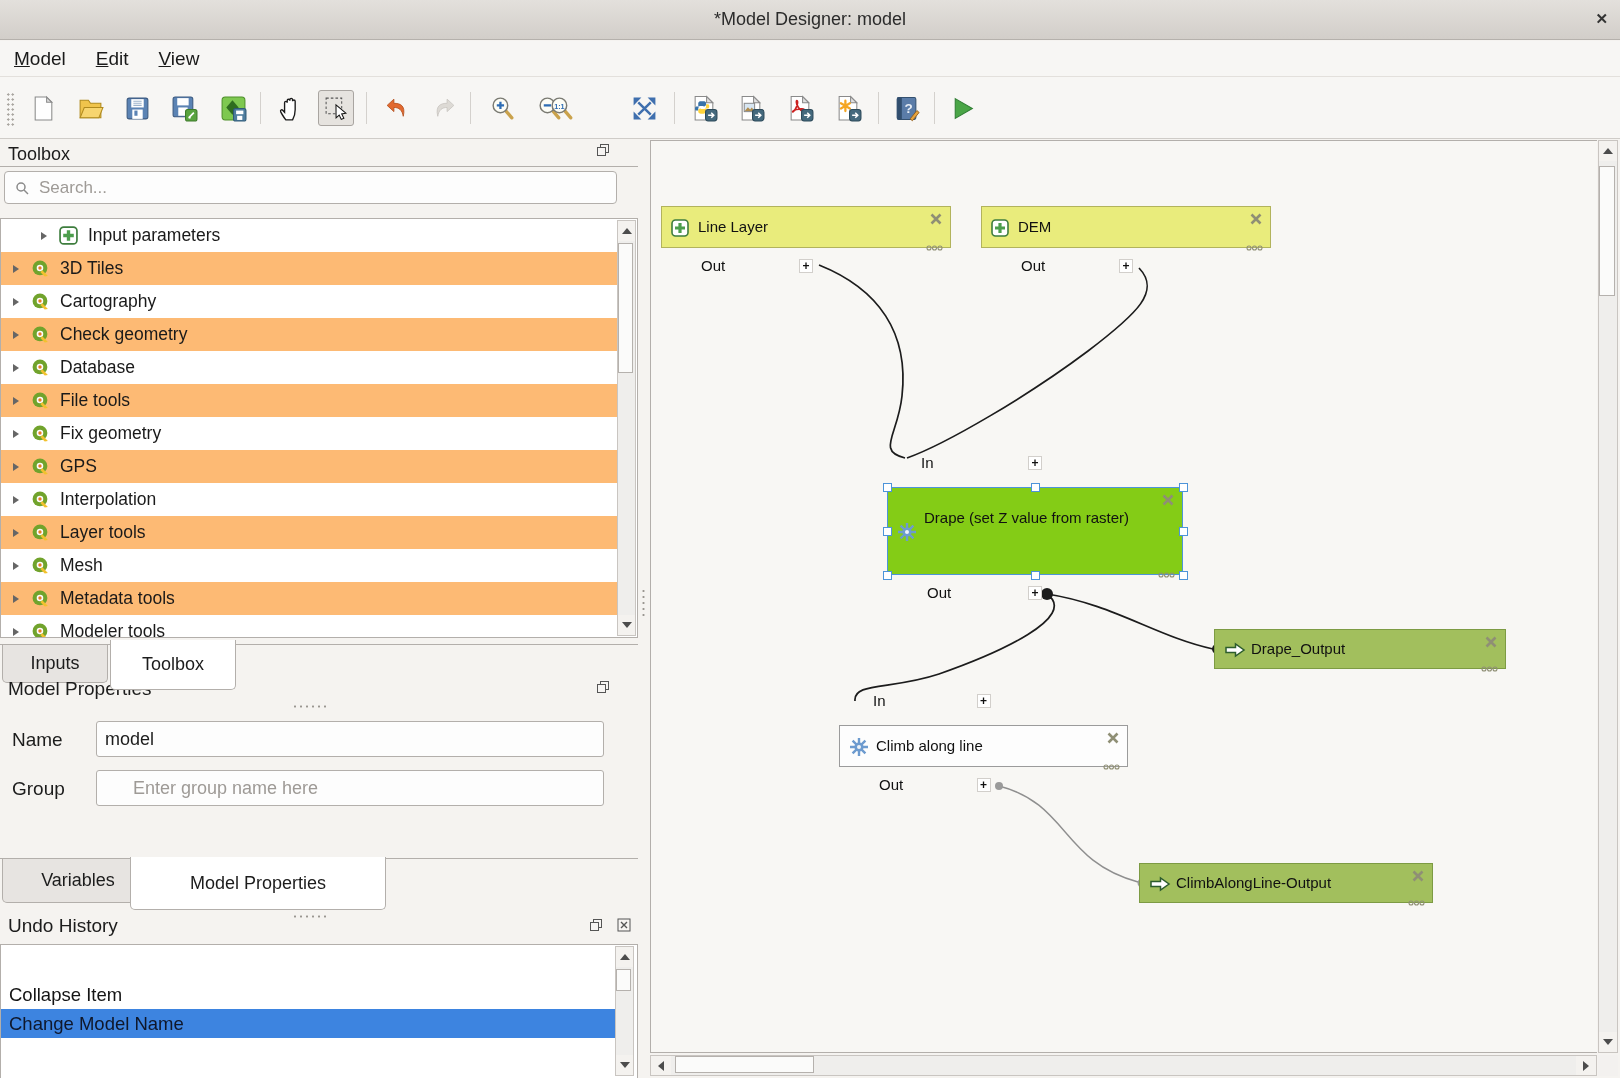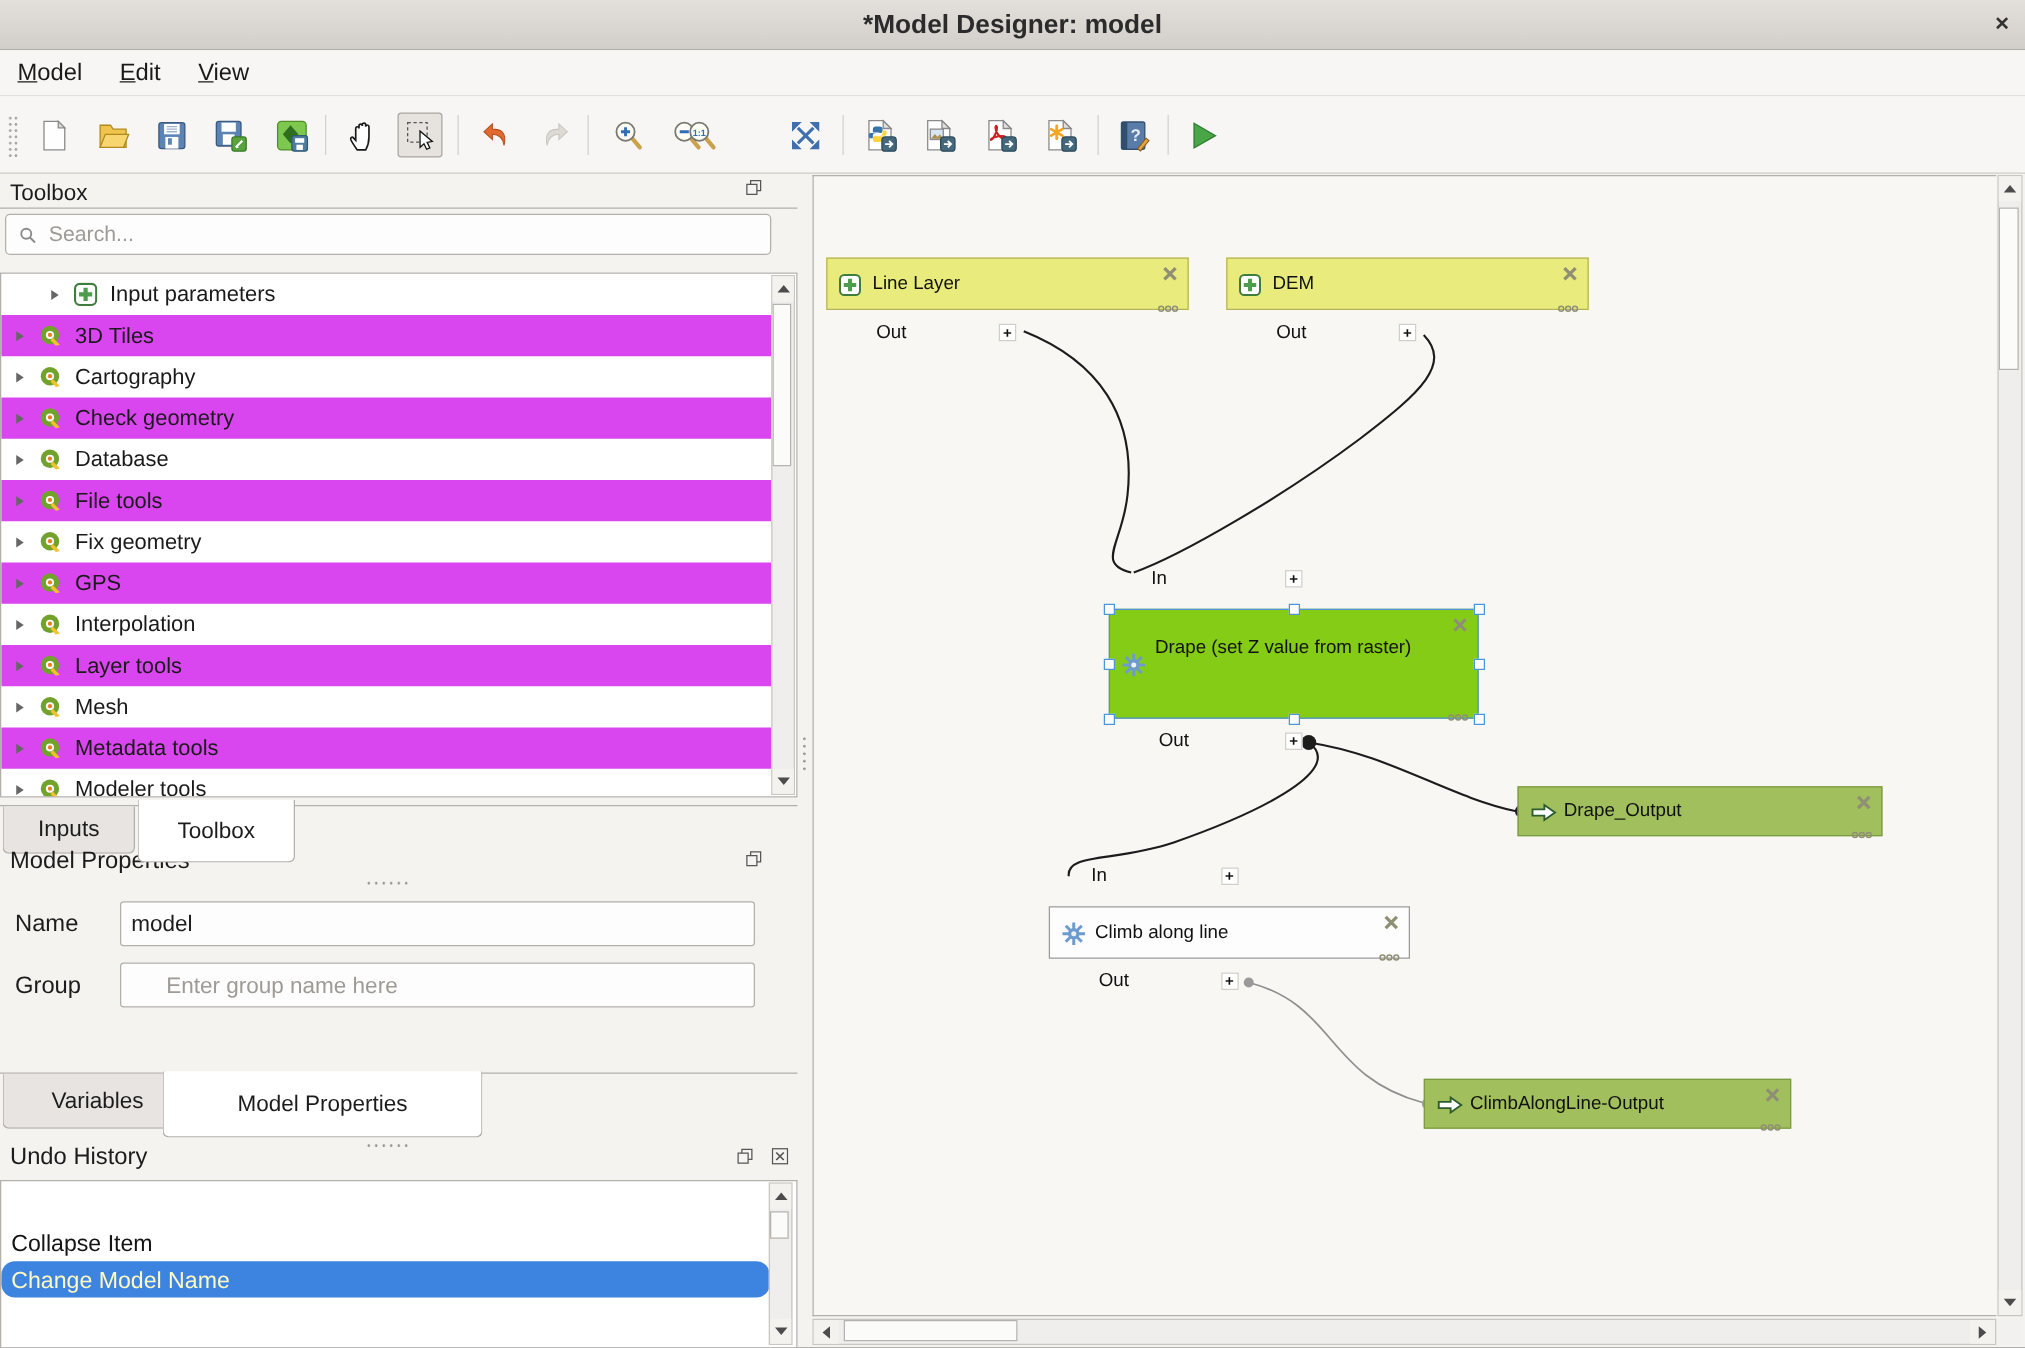--- a/index.html
+++ b/index.html
@@ -3,21 +3,21 @@
 <meta charset="utf-8">
 <style>
   html,body{margin:0;padding:0;background:#888;}
   *{box-sizing:border-box;font-family:"Liberation Sans",sans-serif;}
   .window{position:relative;width:1620px;height:1078px;background:#f5f3f0;overflow:hidden;outline:1px solid #9a9a9a;}
   .abs{position:absolute;}
   
   .titlebar{position:absolute;left:0;top:0;width:1620px;height:40px;
     background:linear-gradient(#e3e0dc,#d2cec9);border-bottom:1px solid #b5b1ac;
     display:flex;align-items:center;justify-content:center;}
-  .titlebar .title{font-size:21px;font-weight:bold;color:#2b2b2b;}
+  .titlebar .title{font-size:18px;font-weight:normal;color:#2b2b2b;}
   .titlebar .close{position:absolute;right:12px;top:10px;font-size:15px;font-weight:bold;color:#333;cursor:default;}
   
   .menubar{position:absolute;left:0;top:41px;width:1620px;height:36px;background:#f7f6f4;
     display:flex;align-items:center;gap:30px;padding-left:14px;border-bottom:1px solid #e3e0dc;}
   .menuitem{font-size:19px;color:#1a1a1a;}
   .menuitem u{text-decoration:underline;}
   
   .toolbar{position:absolute;left:0;top:77px;width:1620px;height:62px;background:#f7f6f4;border-bottom:1px solid #cfccc8;}
   .tgrip{position:absolute;left:6px;top:92px;width:9px;height:34px;
     background-image:radial-gradient(circle,#a9a5a0 1px,transparent 1.3px);background-size:4.5px 5px;}
@@ -26,38 +26,38 @@
   .tbtn.checked{background:#e6e3df;border:1px solid #a9a5a1;}
   .tsep{position:absolute;top:92px;width:1px;height:32px;background:#d4d1cd;}
   
   .panel-title{font-size:18px;color:#1c1c1c;}
   .floatbtn,.closeboxbtn{position:absolute;width:14px;height:14px;}
   .searchbox{position:absolute;left:4px;top:171px;width:613px;height:33px;background:#fdfdfd;border:1px solid #b3afab;border-radius:4px;display:flex;align-items:center;padding-left:10px;gap:8px;}
   .searchbox input{border:none;outline:none;background:transparent;font-size:17px;color:#1c1c1c;width:540px;}
   .searchbox input::placeholder{color:#9e9a96;}
   .tree{position:absolute;left:0;top:218px;width:638px;height:420px;background:#fff;border:1px solid #b3afab;overflow:hidden;}
   .treerow{position:absolute;left:0;width:616px;height:33px;display:flex;align-items:center;}
-  .treerow.alt{background:#d946ef;}
+  .treerow.alt{background:#fdba74;}
   .treerow .exp{width:0;height:0;border-left:6px solid #666;border-top:4.5px solid transparent;border-bottom:4.5px solid transparent;margin-left:12px;}
   .treerow .ticon{margin-left:12px;width:19px;height:19px;}
   .treerow .tlabel{margin-left:10px;font-size:17.5px;color:#1a1a1a;}
   
   .tab{position:absolute;border:1px solid #b3afab;border-top:none;border-radius:0 0 5px 5px;display:flex;align-items:center;justify-content:center;font-size:18px;color:#1c1c1c;}
   .tab.inactive{background:#e7e4e1;}
   .tab.active{background:#ffffff;z-index:3;}
   .hline{position:absolute;background:#b3afab;height:1px;}
   .dotsh{position:absolute;width:36px;height:5px;background-image:radial-gradient(circle,#9a9691 1px,transparent 1.2px);background-size:6px 5px;}
   .dotsv{position:absolute;width:5px;height:30px;background-image:radial-gradient(circle,#9a9691 1px,transparent 1.2px);background-size:5px 6px;}
   .fieldlabel{position:absolute;font-size:19px;color:#1c1c1c;}
   .fieldinput{position:absolute;height:36px;background:#fdfdfd;border:1px solid #b3afab;border-radius:3px;font-size:18px;color:#1c1c1c;padding:0 8px;outline:none;}
   .fieldinput::placeholder{color:#9e9a96;}
   
   .undolist{position:absolute;left:0;top:944px;width:638px;height:134px;background:#fff;border:1px solid #b3afab;border-bottom:none;overflow:hidden;}
   .undorow{position:absolute;left:0;width:615px;height:29px;font-size:18.5px;color:#141414;display:flex;align-items:center;padding-left:8px;}
-  .undorow.sel{color:#fef9c3;border-radius:11px;}
+  .undorow.sel{color:#0f172a;}
   
   .sbar{position:absolute;background:#efeeec;border:1px solid #c9c5c1;}
   .sbtn{position:absolute;background:#f4f2ef;display:flex;align-items:center;justify-content:center;}
   .sthumb{position:absolute;background:#fbfbfa;border:1px solid #b5b1ad;}
   .tri{width:0;height:0;}
   .tri.up{border-left:5px solid transparent;border-right:5px solid transparent;border-bottom:6px solid #4c4c4c;}
   .tri.down{border-left:5px solid transparent;border-right:5px solid transparent;border-top:6px solid #4c4c4c;}
   .tri.left{border-top:5px solid transparent;border-bottom:5px solid transparent;border-right:6px solid #4c4c4c;}
   .tri.right{border-top:5px solid transparent;border-bottom:5px solid transparent;border-left:6px solid #4c4c4c;}
   

